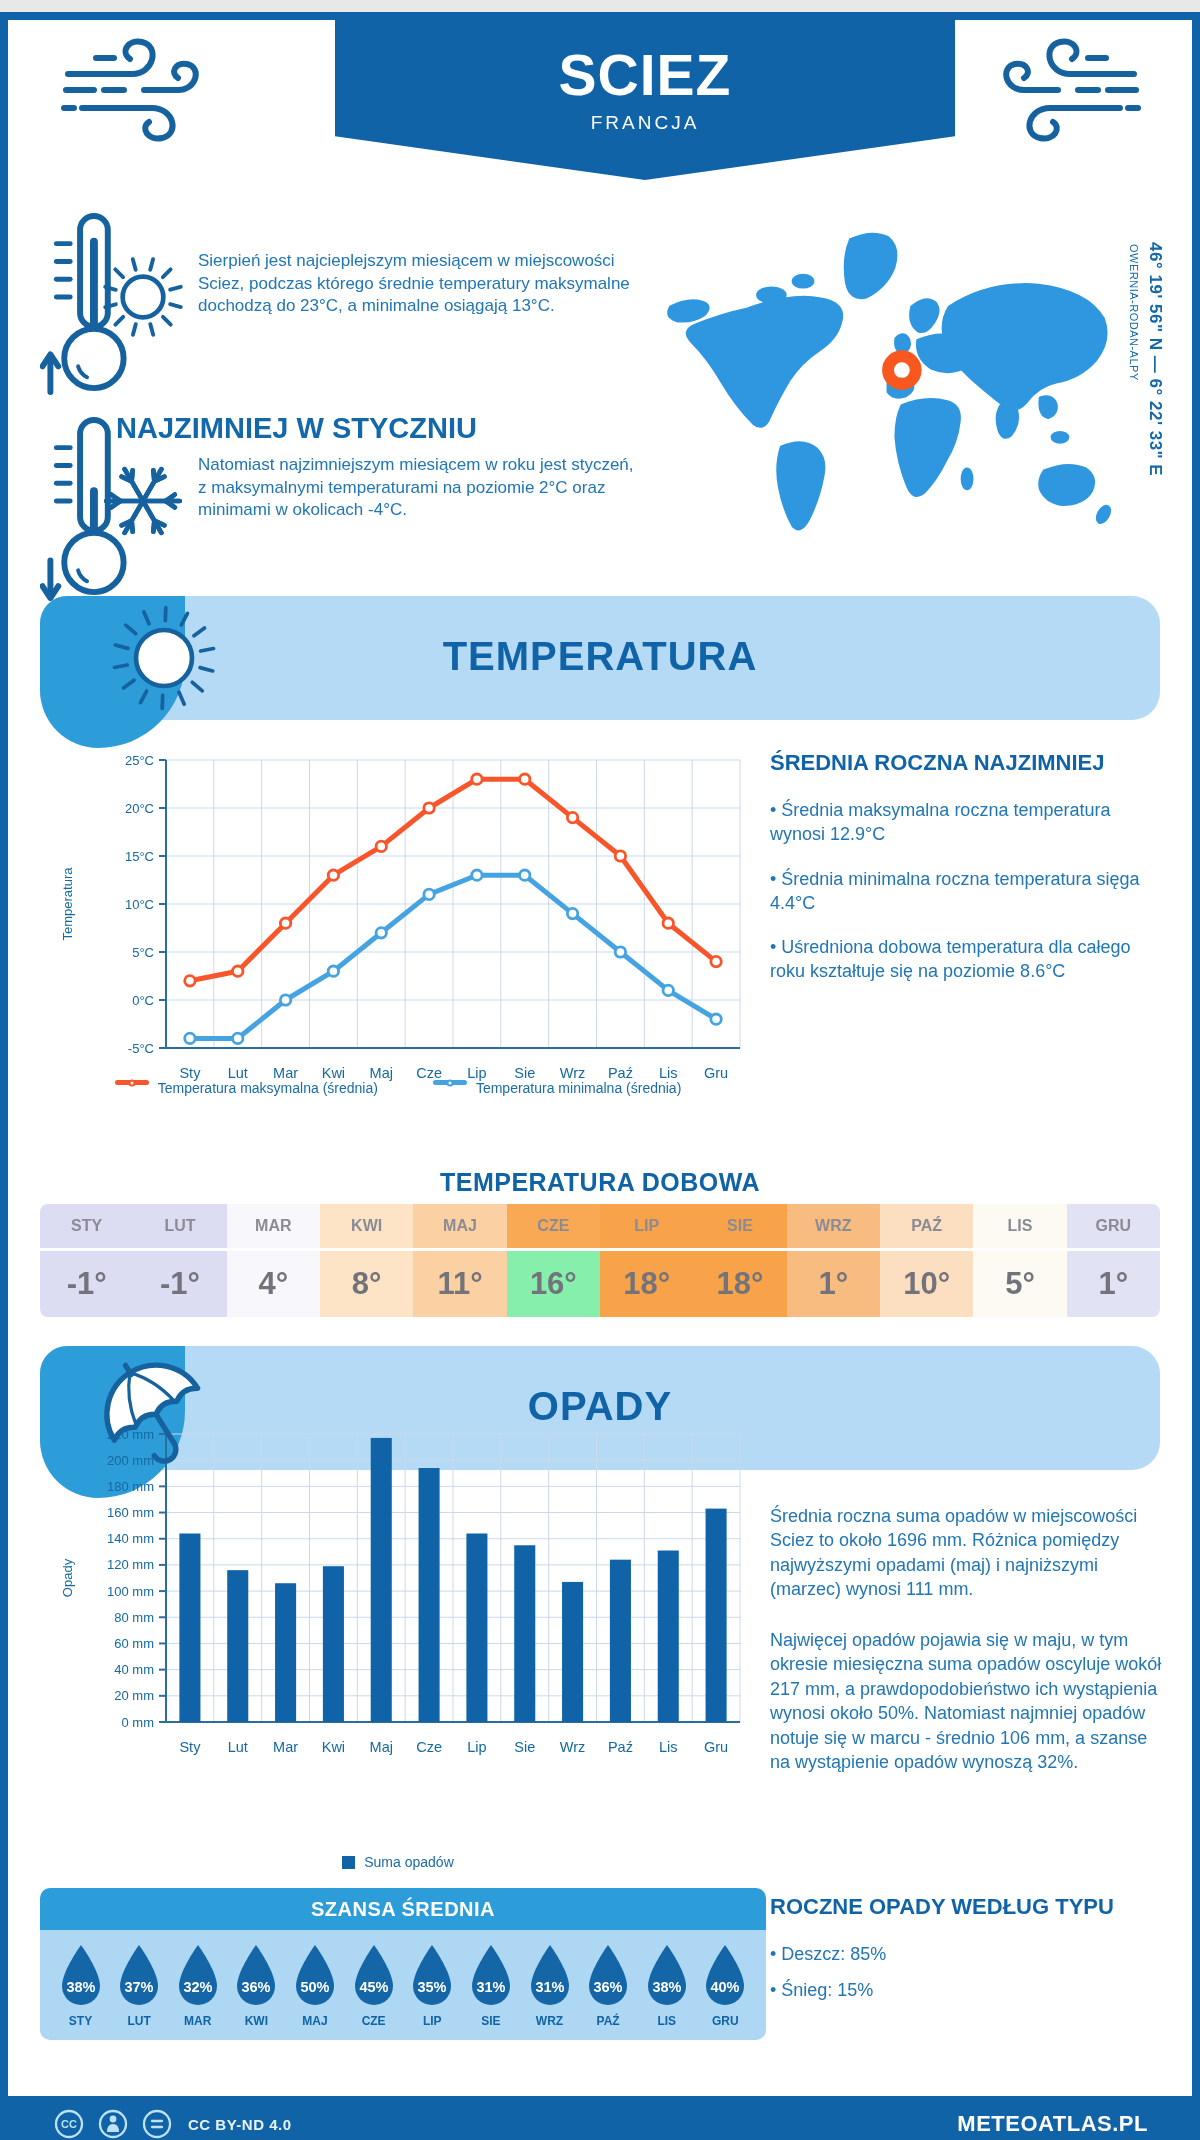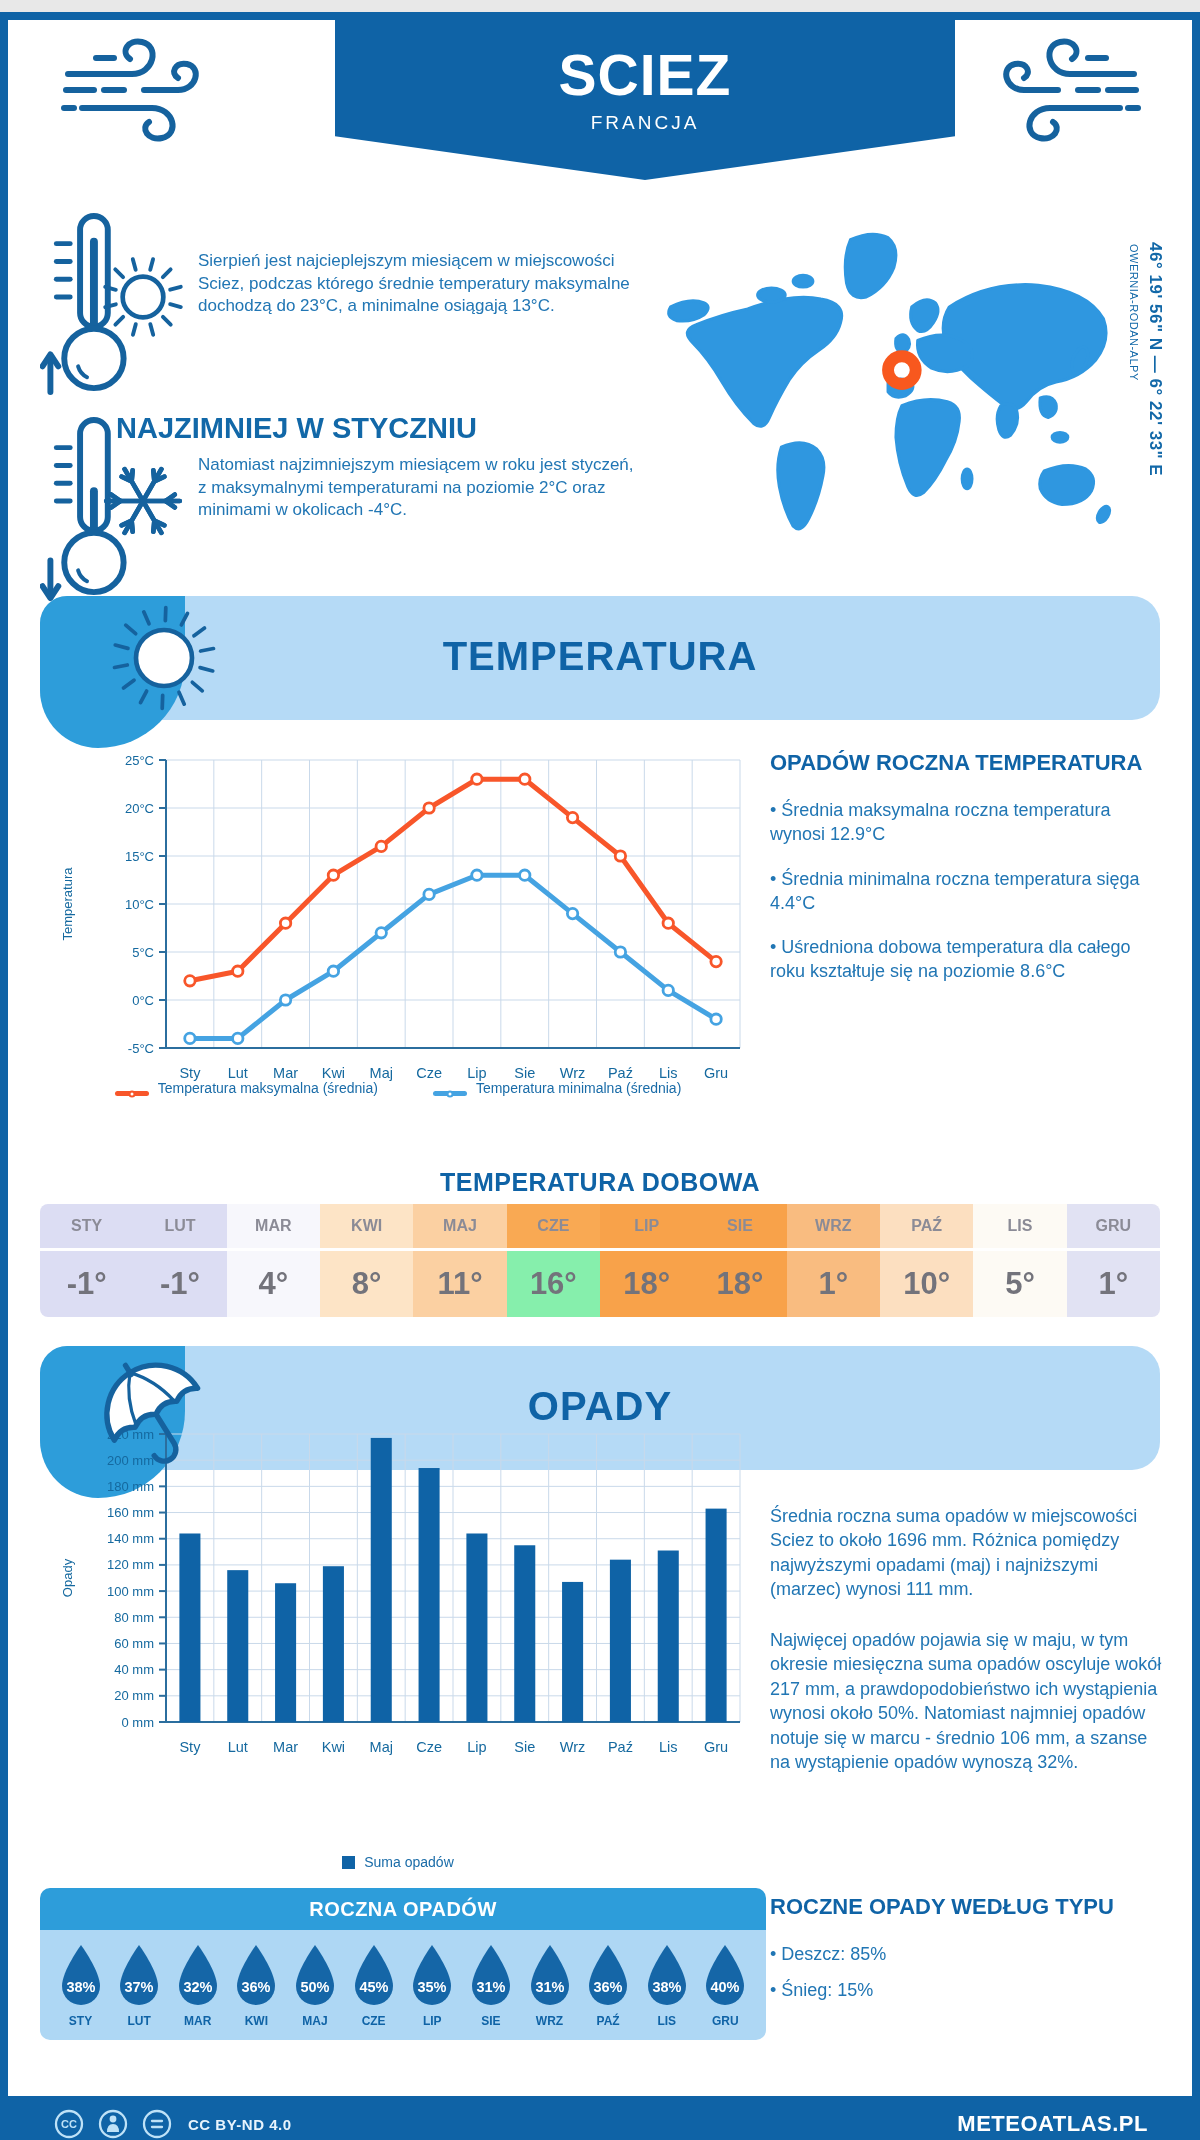--- a/index.html
+++ b/index.html
@@ -49,21 +49,21 @@
   .chart1 { left:48px; top:736px; }
   .chart2 { left:48px; top:1410px; }
   svg text { font-family:"Liberation Sans", sans-serif; }
   .grid { stroke:#c9d9ea; stroke-width:1; }
   .axis { stroke:#2b6e9e; stroke-width:2; }
   .tick { fill:#15699f; font-size:13px; }
   .xlab { fill:#15699f; font-size:14.5px; }
   .ytitle { fill:#15699f; font-size:13px; }
 
   .legend1 { position:absolute; left:48px; top:1068px; width:700px; display:flex; justify-content:center; gap:55px; align-items:center; }
-  .legend-item { display:flex; align-items:flex-end; gap:9px; font-size:14px; color:#1a6ca8; }
+  .legend-item { display:flex; align-items:flex-start; gap:9px; font-size:14px; color:#1a6ca8; }
   .sample { display:inline-block; width:34px; height:5px; border-radius:3px; position:relative; }
   .sample .dot { position:absolute; left:50%; top:50%; transform:translate(-50%,-50%); width:7px; height:7px; border-radius:50%; background:#fff; border:2.5px solid currentColor; }
   .legend2 { position:absolute; left:48px; top:1842px; width:700px; display:flex; justify-content:center; align-items:center; gap:9px; font-size:14px; color:#1a6ca8; }
   .legend2 .sq { width:13px; height:13px; background:#0f63a6; display:inline-block; }
 
   
   .sidecol { position:absolute; left:770px; width:392px; }
   .annual { top:738px; }
   .sidecol h3 { font-size:22px; font-weight:bold; color:#0f63a6; margin-bottom:22px; }
   .annual li, .ptype li { list-style:none; font-size:18px; color:#2176b4; line-height:1.35; margin-bottom:20px; }
@@ -358,21 +358,21 @@
       </div>
       <div class="legend-item">
         <span class="sample" style="background: rgb(69, 163, 226); color: rgb(69, 163, 226);">
           <span class="dot"></span>
         </span>
         <span>Temperatura minimalna (średnia)</span>
       </div>
     </div>
 
   <div class="sidecol annual">
-    <h3>OPADÓW ROCZNA TEMPERATURA</h3>
+    <h3>ŚREDNIA ROCZNA NAJZIMNIEJ</h3>
     <ul>
       <li>• Średnia maksymalna roczna temperatura wynosi 12.9°C</li>
       <li>• Średnia minimalna roczna temperatura sięga 4.4°C</li>
       <li>• Uśredniona dobowa temperatura dla całego roku kształtuje się na poziomie 8.6°C</li>
     </ul>
   </div>
 
   <div class="dob-title">TEMPERATURA DOBOWA</div>
   <div class="mtable" id="month-table">
       <div class="mt-head" style="background: rgb(220, 221, 243);">STY</div>
@@ -497,21 +497,21 @@
     <span class="sq"></span>
     <span>Suma opadów</span>
   </div>
 
   <div class="sidecol prectext">
     <p>Średnia roczna suma opadów w miejscowości Sciez to około 1696 mm. Różnica pomiędzy najwyższymi opadami (maj) i najniższymi (marzec) wynosi 111 mm.</p>
     <p>Najwięcej opadów pojawia się w maju, w tym okresie miesięczna suma opadów oscyluje wokół 217 mm, a prawdopodobieństwo ich wystąpienia wynosi około 50%. Natomiast najmniej opadów notuje się w marcu - średnio 106 mm, a szanse na wystąpienie opadów wynoszą 32%.</p>
   </div>
 
   <div class="szansa">
-    <div class="sz-head">ROCZNA OPADÓW</div>
+    <div class="sz-head">SZANSA ŚREDNIA</div>
     <div class="sz-body">
       <div class="drops" id="drops">
           <div class="drop-col"><svg viewBox="0 0 46 64">
               <path d="M23 2 C23 2 4 28 4 43 A19 19 0 0 0 42 43 C42 28 23 2 23 2 Z" fill="#1566a7"></path>
               <text x="23" y="49" text-anchor="middle" class="pct">38%</text>
             </svg><div class="mon">STY</div></div>
           <div class="drop-col"><svg viewBox="0 0 46 64">
               <path d="M23 2 C23 2 4 28 4 43 A19 19 0 0 0 42 43 C42 28 23 2 23 2 Z" fill="#1566a7"></path>
               <text x="23" y="49" text-anchor="middle" class="pct">37%</text>
             </svg><div class="mon">LUT</div></div>

